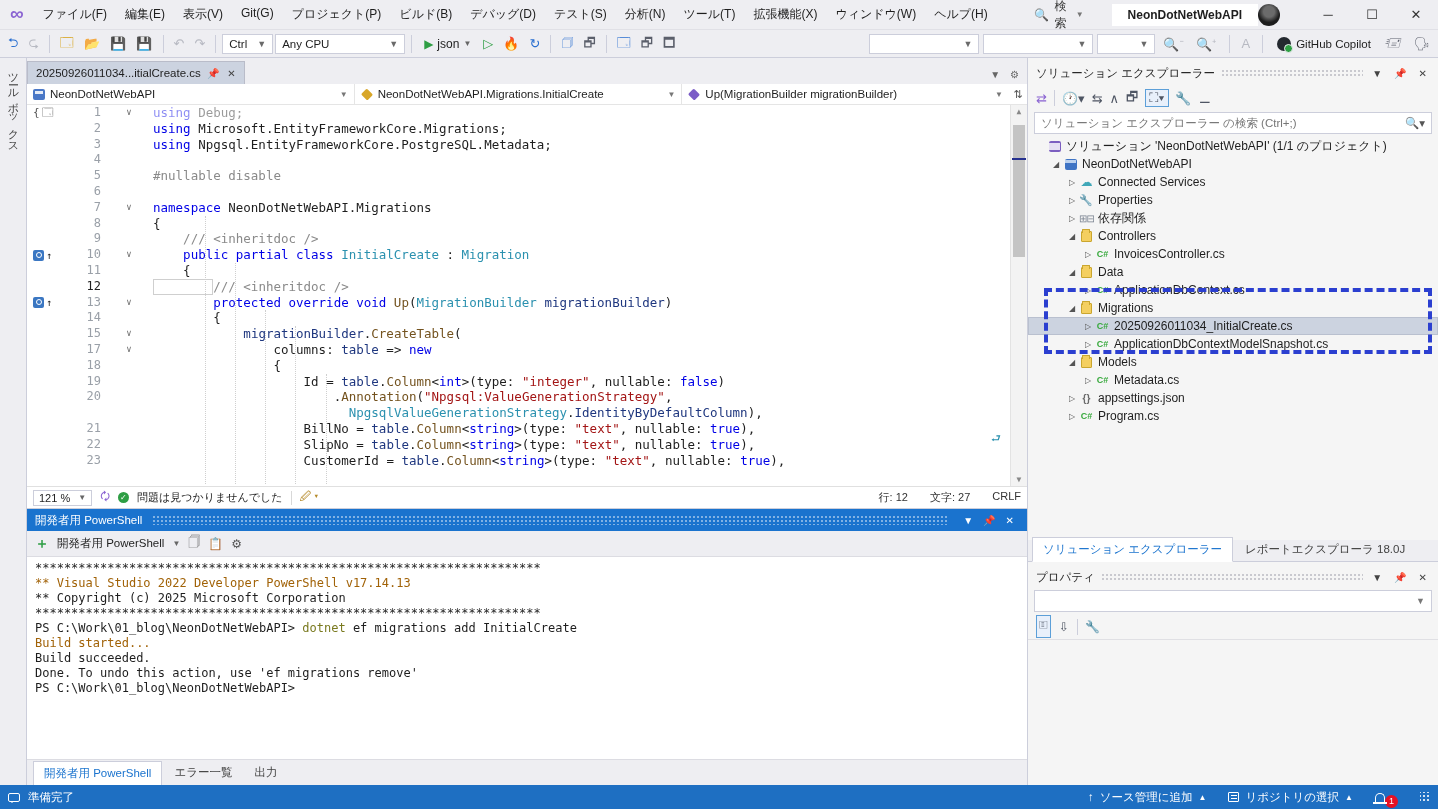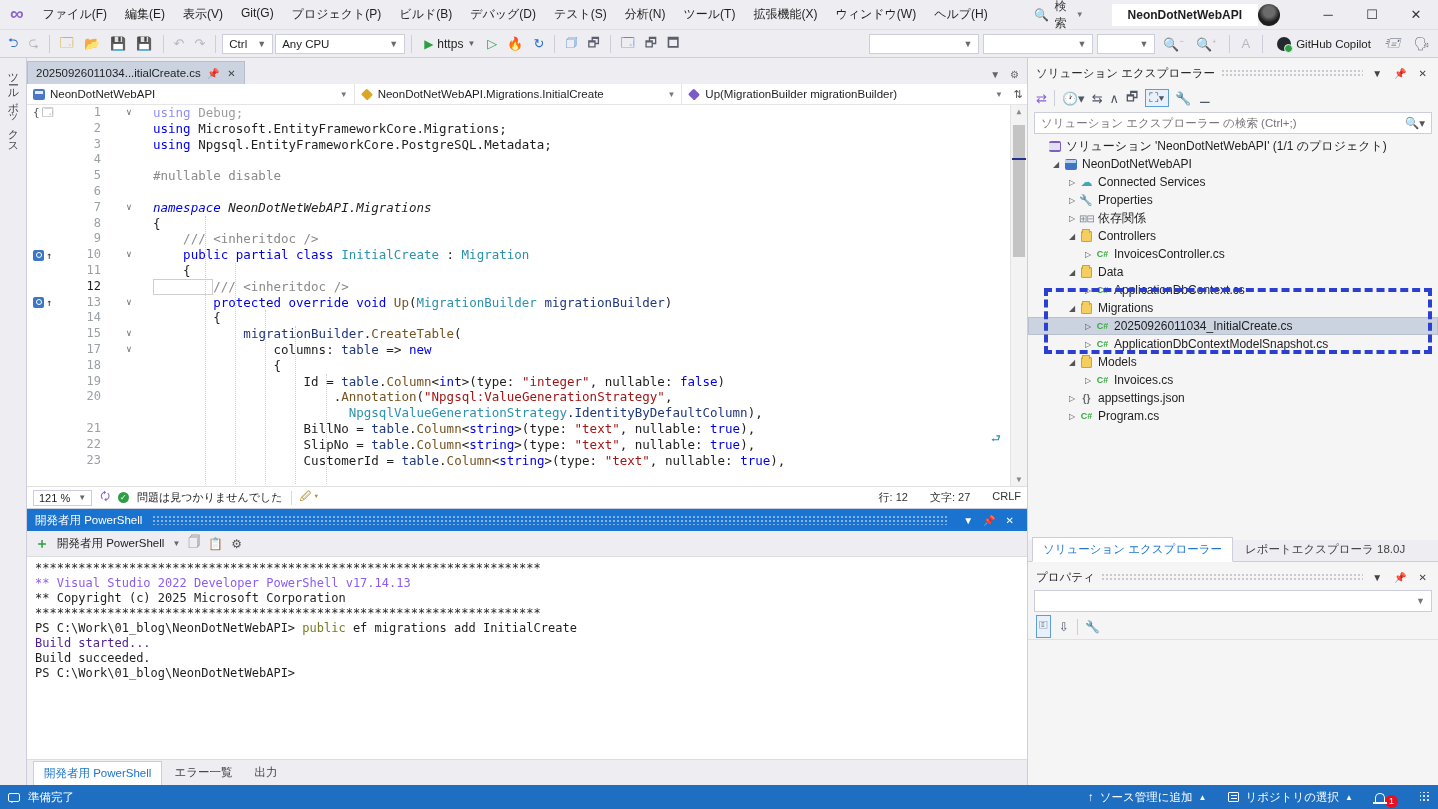--- a/index.html
+++ b/index.html
@@ -202,21 +202,21 @@
     <span>Ctrl</span>
       <span class="car">▼</span>
   </div>
   <div class="tdrop" style="width:130px;justify-content:space-between">
     <span>Any CPU</span>
       <span class="car">▼</span>
   </div>
   <span class="tsep"></span>
   <div class="run-btn">
     <span class="run-play">▶</span>
-    <span>https</span>
+    <span>json</span>
     <span style="font-size:8px;color:#666">▼</span>
   </div>
   <span class="tico green">▷</span>
   <span class="tico">🔥</span>
   <span class="tico blue">↻</span>
   <span class="tsep"></span>
   <span class="tico blue">🗇</span>
   <span class="tico">🗗</span>
   <span class="tsep"></span>
   <span class="tico blue">🗔</span>
@@ -295,21 +295,21 @@
         <div class="guide" style="left: 208.24px; top: 158px; height: 221.2px;"></div>
         <div class="guide" style="left: 238.36px; top: 205.4px; height: 173.8px;"></div>
         <div class="guide" style="left: 268.48px; top: 221.2px; height: 158px;"></div>
         <div class="guide" style="left: 298.6px; top: 268.6px; height: 110.6px;"></div>
         <div class="code-row"><div class="c-margin"><span class="top-glyph">{</span><span class="top-glyph">🗔</span></div><div class="c-num">1</div><div class="c-chev">∨</div><div class="c-code fade" style="padding-left: 0px;"><span style="color: rgb(0, 0, 230);">using </span><span style="color: rgb(30, 30, 30);">Debug;</span></div></div>
         <div class="code-row"><div class="c-margin"></div><div class="c-num">2</div><div class="c-chev"></div><div class="c-code" style="padding-left: 0px;"><span style="color: rgb(0, 0, 230);">using </span><span style="color: rgb(30, 30, 30);">Microsoft.EntityFrameworkCore.Migrations;</span></div></div>
         <div class="code-row"><div class="c-margin"></div><div class="c-num">3</div><div class="c-chev"></div><div class="c-code" style="padding-left: 0px;"><span style="color: rgb(0, 0, 230);">using </span><span style="color: rgb(30, 30, 30);">Npgsql.EntityFrameworkCore.PostgreSQL.Metadata;</span></div></div>
         <div class="code-row"><div class="c-margin"></div><div class="c-num">4</div><div class="c-chev"></div><div class="c-code" style="padding-left: 0px;"></div></div>
         <div class="code-row"><div class="c-margin"></div><div class="c-num">5</div><div class="c-chev"></div><div class="c-code" style="padding-left: 0px;"><span style="color: rgb(138, 138, 138);">#nullable disable</span></div></div>
         <div class="code-row"><div class="c-margin"></div><div class="c-num">6</div><div class="c-chev"></div><div class="c-code" style="padding-left: 0px;"></div></div>
-        <div class="code-row"><div class="c-margin"></div><div class="c-num">7</div><div class="c-chev">∨</div><div class="c-code" style="padding-left: 0px; font-style: italic;"><span style="color: rgb(0, 0, 230);">namespace </span><span style="color: rgb(30, 30, 30);">NeonDotNetWebAPI.Migrations</span></div></div>
+        <div class="code-row"><div class="c-margin"></div><div class="c-num">7</div><div class="c-chev">∨</div><div class="c-code" style="padding-left: 0px;"><span style="color: rgb(0, 0, 230);">namespace </span><span style="color: rgb(30, 30, 30);">NeonDotNetWebAPI.Migrations</span></div></div>
         <div class="code-row"><div class="c-margin"></div><div class="c-num">8</div><div class="c-chev"></div><div class="c-code" style="padding-left: 0px;"><span style="color: rgb(30, 30, 30);">{</span></div></div>
         <div class="code-row"><div class="c-margin"></div><div class="c-num">9</div><div class="c-chev"></div><div class="c-code" style="padding-left: 30.12px;"><span style="color: rgb(138, 138, 138);">/// &lt;inheritdoc /&gt;</span></div></div>
         <div class="code-row"><div class="c-margin"><span class="ovr-box"></span><span class="ovr-arrow">↑</span></div><div class="c-num">10</div><div class="c-chev">∨</div><div class="c-code" style="padding-left: 30.12px;"><span style="color: rgb(0, 0, 230);">public partial class </span><span style="color: rgb(43, 145, 175);">InitialCreate</span><span style="color: rgb(30, 30, 30);"> : </span><span style="color: rgb(43, 145, 175);">Migration</span></div></div>
         <div class="code-row"><div class="c-margin"></div><div class="c-num">11</div><div class="c-chev"></div><div class="c-code" style="padding-left: 30.12px;"><span style="color: rgb(30, 30, 30);">{</span></div></div>
         <div class="code-row row-cur"><div class="c-margin"></div><div class="c-num cur">12</div><div class="c-chev"></div><div class="c-code" style="padding-left: 60.24px;"><span style="color: rgb(138, 138, 138);">/// &lt;inheritdoc /&gt;</span></div></div>
         <div class="code-row"><div class="c-margin"><span class="ovr-box"></span><span class="ovr-arrow">↑</span></div><div class="c-num">13</div><div class="c-chev">∨</div><div class="c-code" style="padding-left: 60.24px;"><span style="color: rgb(0, 0, 230);">protected override void </span><span style="color: rgb(116, 83, 31);">Up</span><span style="color: rgb(30, 30, 30);">(</span><span style="color: rgb(43, 145, 175);">MigrationBuilder</span><span style="color: rgb(31, 55, 127);"> migrationBuilder</span><span style="color: rgb(30, 30, 30);">)</span></div></div>
         <div class="code-row"><div class="c-margin"></div><div class="c-num">14</div><div class="c-chev"></div><div class="c-code" style="padding-left: 60.24px;"><span style="color: rgb(30, 30, 30);">{</span></div></div>
         <div class="code-row"><div class="c-margin"></div><div class="c-num">15</div><div class="c-chev">∨</div><div class="c-code" style="padding-left: 90.36px;"><span style="color: rgb(31, 55, 127);">migrationBuilder</span><span style="color: rgb(30, 30, 30);">.</span><span style="color: rgb(116, 83, 31);">CreateTable</span><span style="color: rgb(30, 30, 30);">(</span></div></div>
         <div class="code-row"><div class="c-margin"></div><div class="c-num">17</div><div class="c-chev">∨</div><div class="c-code" style="padding-left: 120.48px;"><span style="color: rgb(30, 30, 30);">columns: </span><span style="color: rgb(31, 55, 127);">table</span><span style="color: rgb(30, 30, 30);"> =&gt; </span><span style="color: rgb(0, 0, 230);">new</span></div></div>
         <div class="code-row"><div class="c-margin"></div><div class="c-num">18</div><div class="c-chev"></div><div class="c-code" style="padding-left: 120.48px;"><span style="color: rgb(30, 30, 30);">{</span></div></div>
@@ -349,26 +349,27 @@
       <div class="term-tools">
         <span class="plus">＋</span>
         <span>開発者用 PowerShell</span>
         <span style="font-size:8px;color:#666">▼</span>
         <span class="ttool-ico">🗍</span>
         <span class="ttool-ico">📋</span>
         <span class="ttool-ico">⚙</span>
       </div>
       <div class="term-body" id="termBody">
           <div><span style="color: rgb(30, 30, 30);">**********************************************************************</span></div>
-          <div><span style="color: #8b5cf6;">** Visual Studio 2022 Developer PowerShell v17.14.13</span></div>
+          <div><span style="color: #a16207;">** Visual Studio 2022 Developer PowerShell v17.14.13</span></div>
           <div><span style="color: rgb(30, 30, 30);">** Copyright (c) 2025 Microsoft Corporation</span></div>
           <div><span style="color: rgb(30, 30, 30);">**********************************************************************</span></div>
-          <div><span style="color: rgb(30, 30, 30);">PS C:\Work\01_blog\NeonDotNetWebAPI&gt; </span><span style="color: rgb(122, 122, 32);">public</span><span style="color: rgb(30, 30, 30);"> ef migrations add InitialCreate</span></div>
-          <div><span style="color: #4c1d95;">Build started...</span></div>
+          <div><span style="color: rgb(30, 30, 30);">PS C:\Work\01_blog\NeonDotNetWebAPI&gt; </span><span style="color: rgb(122, 122, 32);">dotnet</span><span style="color: rgb(30, 30, 30);"> ef migrations add InitialCreate</span></div>
+          <div><span style="color: #a16207;">Build started...</span></div>
           <div><span style="color: rgb(30, 30, 30);">Build succeeded.</span></div>
+          <div><span style="color: rgb(30, 30, 30);">Done. To undo this action, use 'ef migrations remove'</span></div>
           <div><span style="color: rgb(30, 30, 30);">PS C:\Work\01_blog\NeonDotNetWebAPI&gt;</span></div>
         </div>
       <div class="term-tabs" id="termTabs">
           <span class="btab active">開発者用 PowerShell</span>
           <span class="btab">エラー一覧</span>
           <span class="btab">出力</span>
         </div>
     </div>
   </div>
 
@@ -486,21 +487,21 @@
             <span class="tico-s">
               <span class="i-folder" style="width: 11px; display: inline-block; position: relative;"></span>
             </span>
             <span>Models</span>
           </div>
           <div class="trow" style="padding-left: 54px;">
             <span class="texp">▷</span>
             <span class="tico-s">
               <span class="i-cs">C#</span>
             </span>
-            <span>Invoices.cs</span>
+            <span>Metadata.cs</span>
           </div>
           <div class="trow" style="padding-left: 38px;">
             <span class="texp">▷</span>
             <span class="tico-s">
               <span class="i-json">{}</span>
             </span>
             <span>appsettings.json</span>
           </div>
           <div class="trow" style="padding-left: 38px;">
             <span class="texp">▷</span>

